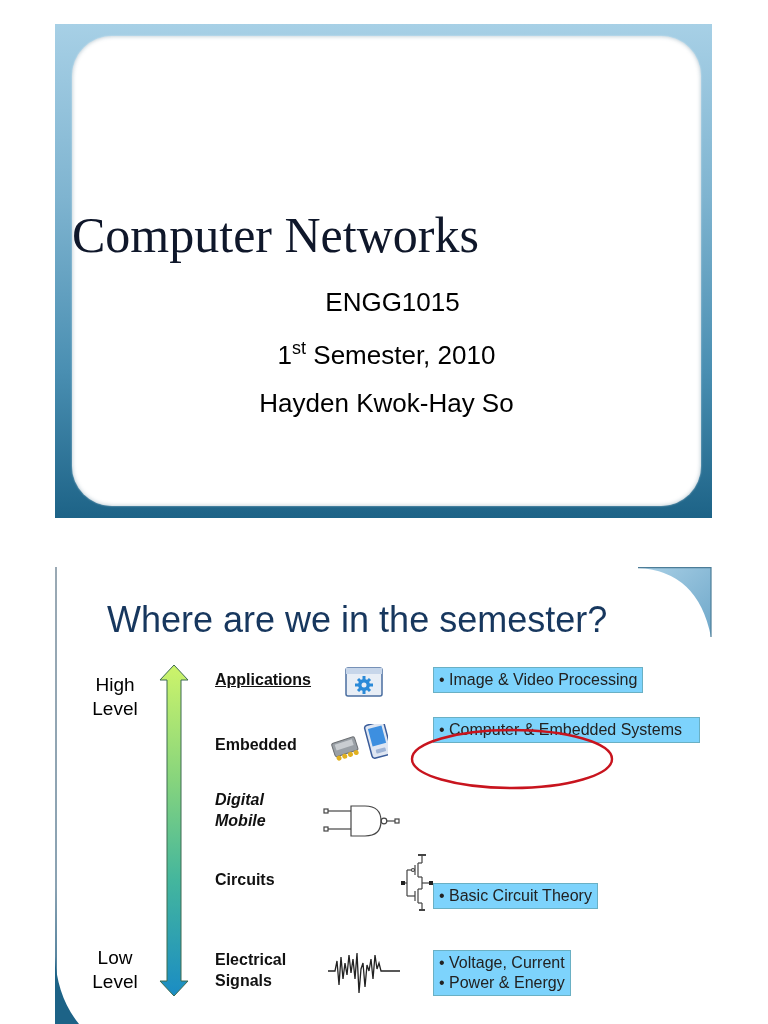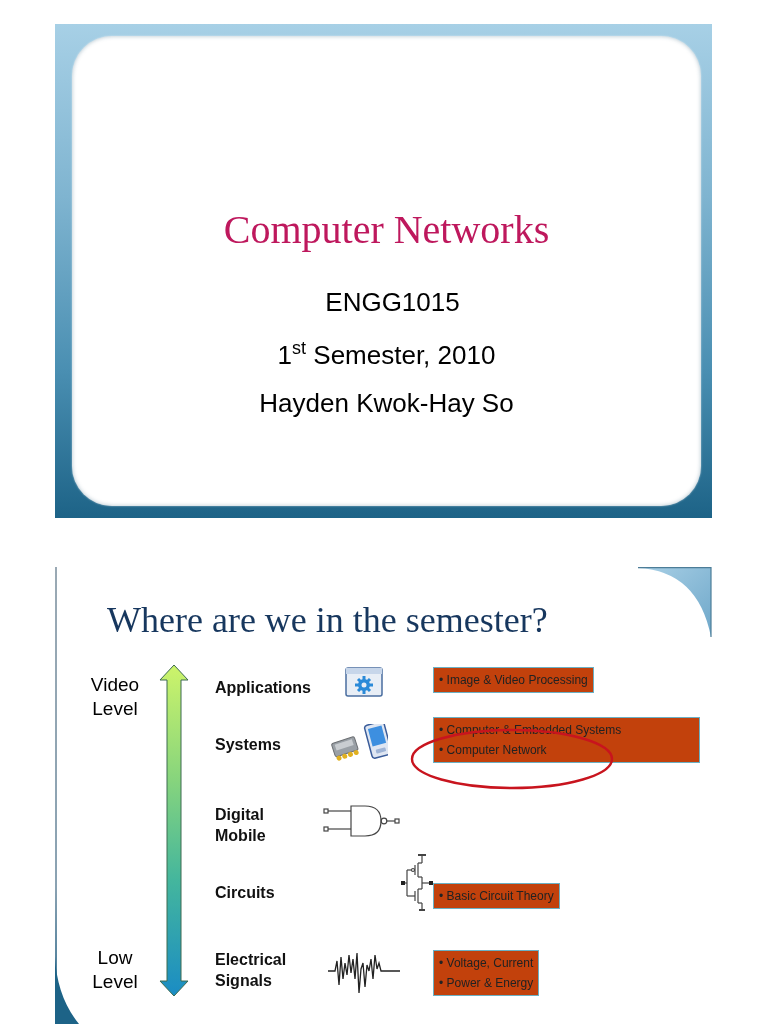--- a/index.html
+++ b/index.html
@@ -13,55 +13,55 @@
     position: absolute; left: 55px; top: 24px; width: 657px; height: 494px;
     background: linear-gradient(180deg, #a7d0e6 0%, #7fb4d0 35%, #4a8fb2 70%, #1d6387 100%);
     box-sizing: border-box;
   }
   .slide1 .inner {
     position: absolute; left: 17px; top: 12px; right: 11px; bottom: 12px;
     background: #ffffff; border-radius: 40px;
     box-shadow: inset 0 0 4px rgba(30,80,110,0.35), 0 0 2px rgba(255,255,255,0.6);
   }
   .s1-title {
-    position: absolute; left: 0; right: 0; top: 170px; text-align: center;
-    font-family: "Liberation Serif", serif; font-size: 40px; color: #be185d;
+    position: absolute; left: 0; right: 0; top: 170px; 
+    font-family: "Liberation Serif", serif; font-size: 50px; color: #0f172a;
   }
   .s1-sub {
     position: absolute; left: 0; right: 0; text-align: center;
     font-size: 26px; color: #000;
   }
   .s1-sub sup { font-size: 18px; vertical-align: 10px; }
   
   .slide2 {
     position: absolute; left: 55px; top: 567px; width: 657px; height: 457px;
     background: #ffffff;
   }
   .s2-leftline {
     position: absolute; left: 0; top: 0; width: 2px; height: 457px;
     background: linear-gradient(180deg, #9aa9b4 0%, #8aa2b2 70%, #2a6a8e 100%);
   }
   .s2-corner { position: absolute; right: 0; top: 0; width: 74px; height: 70px; }
   .s2-bottomcurve { position: absolute; left: 0; top: 390px; width: 30px; height: 67px; }
   .s2-title {
     position: absolute; left: 52px; top: 32px;
-    font-family: Liberation Serif, serif; font-size: 36px; color: #17375e;
+    font-family: Liberation Sans, sans-serif; font-size: 36px; color: #17375e;
   }
   .level-label {
     position: absolute; width: 70px; text-align: center;
     font-size: 19px; line-height: 24px; color: #000;
   }
   .arrow { position: absolute; left: 104px; top: 97px; width: 30px; height: 333px; }
   .layer-label {
     position: absolute; left: 160px; font-size: 16px; font-weight: bold;
     line-height: 21px; color: #111;
   }
   .info-box {
-    position: absolute; border: 1.5px solid #6ab0c4; background: #c2410c;
-    padding: 2px 5px; font-size: 12px; line-height: 20px; color: #222;
+    position: absolute; border: 1.5px solid #6ab0c4; background: #7dd3fc;
+    padding: 2px 5px; font-size: 16px; line-height: 20px; color: #222;
     box-sizing: border-box;
   }
   .info-box div::before { content: "\2022\00a0"; }
   .icon { position: absolute; }
   .red-ellipse { position: absolute; left: 355px; top: 160px; width: 205px; height: 64px; }
 </style>
 </head>
 <body>
 
 <div class="slide1">
@@ -88,47 +88,47 @@
     <line x1="0" y1="0.6" x2="73" y2="0.6" stroke="#4c7d98" stroke-width="1.2"></line>
   </svg>
 
   <svg class="s2-bottomcurve" viewBox="0 0 30 67">
     <path d="M0,0 Q2,40 24,67 L0,67 Z" fill="#1d6387"></path>
   </svg>
 
   <div class="s2-title">Where are we in the semester?</div>
 
   <div class="level-label" style="left:25px; top:106px;">
-    <div>Video</div>
+    <div>High</div>
     <div>Level</div>
   </div>
   <div class="level-label" style="left:25px; top:379px;">
     <div>Low</div>
     <div>Level</div>
   </div>
 
   <svg class="arrow" viewBox="0 0 30 333">
     <defs>
       <linearGradient id="ag" x1="0" y1="0" x2="0" y2="1">
         <stop offset="0" stop-color="#cdf46a"></stop>
         <stop offset="0.35" stop-color="#86d47d"></stop>
         <stop offset="0.65" stop-color="#44b69d"></stop>
         <stop offset="1" stop-color="#1a8cc4"></stop>
       </linearGradient>
     </defs>
     <path d="M15,1 L29,16 L22,16 L22,317 L29,317 L15,332 L1,317 L8,317 L8,16 L1,16 Z" fill="url(#ag)" stroke="#3d6a50" stroke-width="1"></path>
   </svg>
 
-  <div class="layer-label" style="top:110px;">Applications</div>
-  <div class="layer-label" style="top:167px;">Systems</div>
-  <div class="layer-label" style="top:237px;">
+  <div class="layer-label" style="top:102px;text-decoration:underline;">Applications</div>
+  <div class="layer-label" style="top:167px;">Embedded</div>
+  <div class="layer-label" style="top:222px;font-style:italic;">
     <div>Digital</div>
     <div>Mobile</div>
   </div>
-  <div class="layer-label" style="top:315px;">Circuits</div>
+  <div class="layer-label" style="top:302px;">Circuits</div>
   <div class="layer-label" style="top:382px;">
     <div>Electrical</div>
     <div>Signals</div>
   </div>
 
   <svg class="icon" style="left:290px; top:100px; width:38px; height:30px;" viewBox="0 0 38 30">
     <rect x="1" y="1" width="36" height="28" rx="2" fill="#e8eef6" stroke="#4a6ea0" stroke-width="1.5"></rect>
     <rect x="1" y="1" width="36" height="6" fill="#c7d6ea"></rect>
     <circle cx="19" cy="18" r="6" fill="#2b8ad8"></circle>
     <g stroke="#2b8ad8" stroke-width="3">
@@ -197,21 +197,20 @@
 
   <svg class="icon" style="left:272px; top:382px; width:74px; height:46px;" viewBox="0 0 74 46">
     <polyline fill="none" stroke="#222" stroke-width="1.3" points="1,22 8,22 10,12 12,36 14,8 16,30 18,14 20,26 22,6 24,24 26,10 28,30 30,4 32,44 34,20 36,14 38,38 40,16 42,22 44,10 46,30 48,6 50,20 52,14 54,22 56,22 58,22 73,22"></polyline>
   </svg>
 
   <div class="info-box" style="left:378px; top:100px;">
     <div>Image &amp; Video Processing</div>
   </div>
   <div class="info-box" style="left:378px; top:150px; width:267px;">
     <div>Computer &amp; Embedded Systems</div>
-    <div>Computer Network</div>
   </div>
   <div class="info-box" style="left:378px; top:316px;">
     <div>Basic Circuit Theory</div>
   </div>
   <div class="info-box" style="left:378px; top:383px;">
     <div>Voltage, Current</div>
     <div>Power &amp; Energy</div>
   </div>
 
   <svg class="red-ellipse" viewBox="0 0 205 64">

